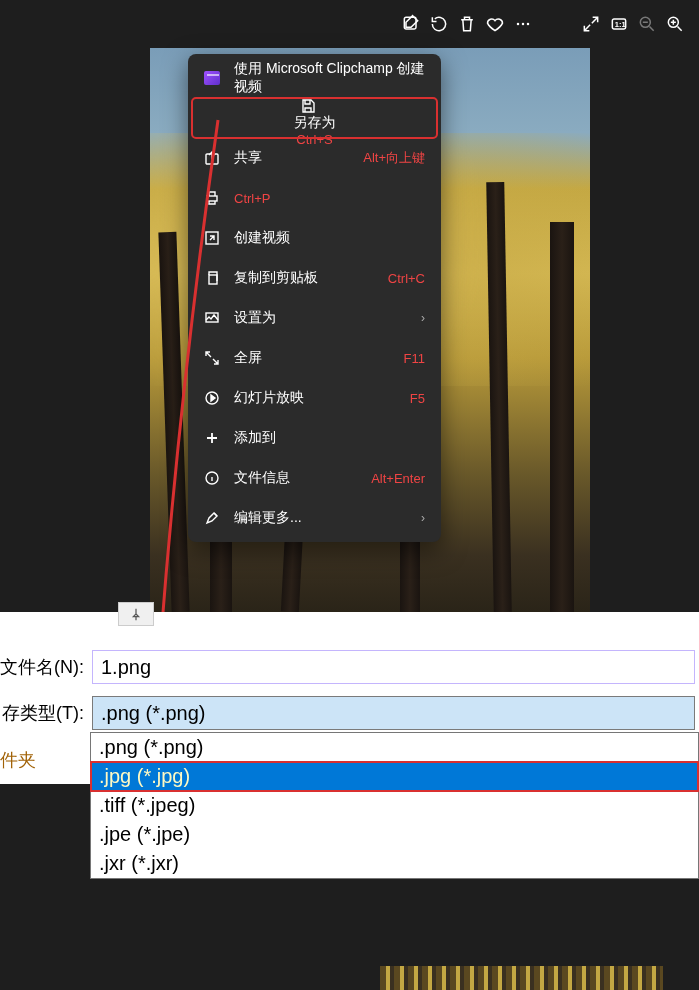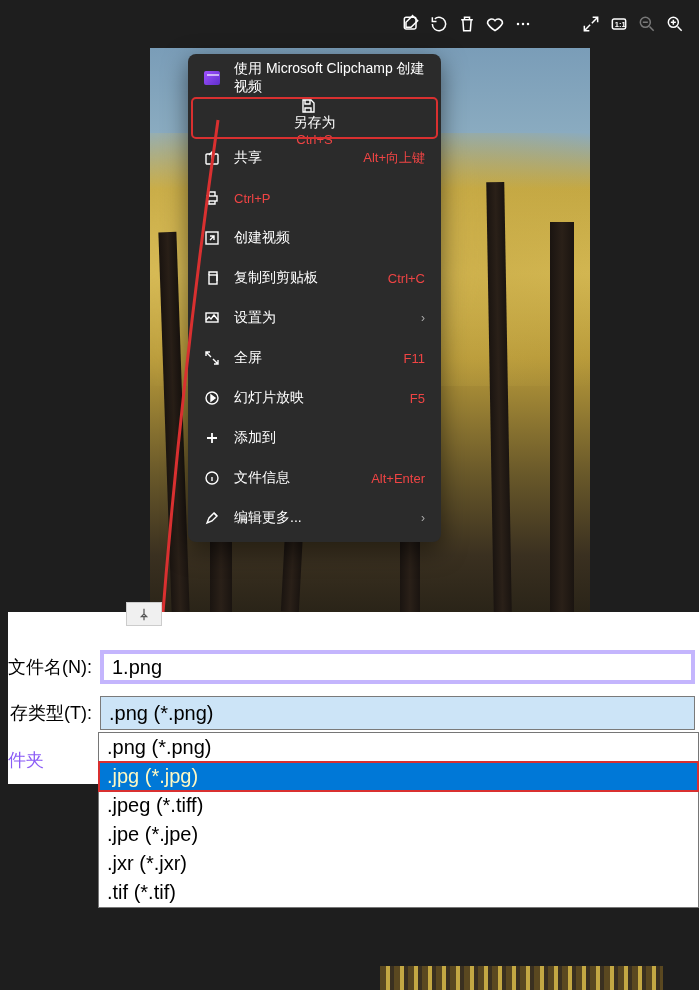--- a/index.html
+++ b/index.html
@@ -131,59 +131,59 @@
       position: absolute;
       top: 110px;
       left: 140px;
       pointer-events: none;
     }
 
     
     .save-panel {
       position: absolute;
       top: 612px;
-      left: 8px;
+      left: 0;
       right: 0;
       background: #fff;
     }
     .save-row {
       display: flex;
       align-items: center;
       height: 46px;
     }
     .save-label {
       width: 92px;
       text-align: right;
       padding-right: 8px;
       font-size: 18px;
       color: #000;
     }
     .save-input {
       flex: 1;
       height: 34px;
-      border: 4px solid #c4b5fd;
+      border: 1px solid #c4b5fd;
       padding: 0 8px;
       font-size: 20px;
       font-family: inherit;
       margin-right: 4px;
     }
     .save-select {
       flex: 1;
       height: 34px;
       border: 1px solid #7a7a7a;
       background: #cce4f7;
       padding: 0 8px;
       font-size: 20px;
       display: flex;
       align-items: center;
       margin-right: 4px;
     }
     .browse-fold {
       font-size: 18px;
-      color: #8b5cf6;
+      color: #a16207;
       padding: 12px 0 12px 0;
       width: 92px;
     }
     .dropdown-list {
       position: absolute;
       top: 120px;
       left: 90px;
       right: 0;
       background: #fff;
       border: 1px solid #767676;
@@ -440,20 +440,19 @@
     <div class="save-label">存类型(T):</div>
     <div class="save-select">
       <span>.png (*.png)</span>
     </div>
   </div>
   <div class="browse-fold">件夹</div>
 
   <div class="dropdown-list">
     <div class="dropdown-item">.png (*.png)</div>
     <div class="dropdown-item selected red-box">.jpg (*.jpg)</div>
-    <div class="dropdown-item">.jpeg (*.tiff)</div>
+    <div class="dropdown-item">.tiff (*.jpeg)</div>
     <div class="dropdown-item">.jpe (*.jpe)</div>
     <div class="dropdown-item">.jxr (*.jxr)</div>
-    <div class="dropdown-item">.tif (*.tif)</div>
   </div>
 </div>
 
 <div class="thumb-strip"></div>
 
 </body></html>

